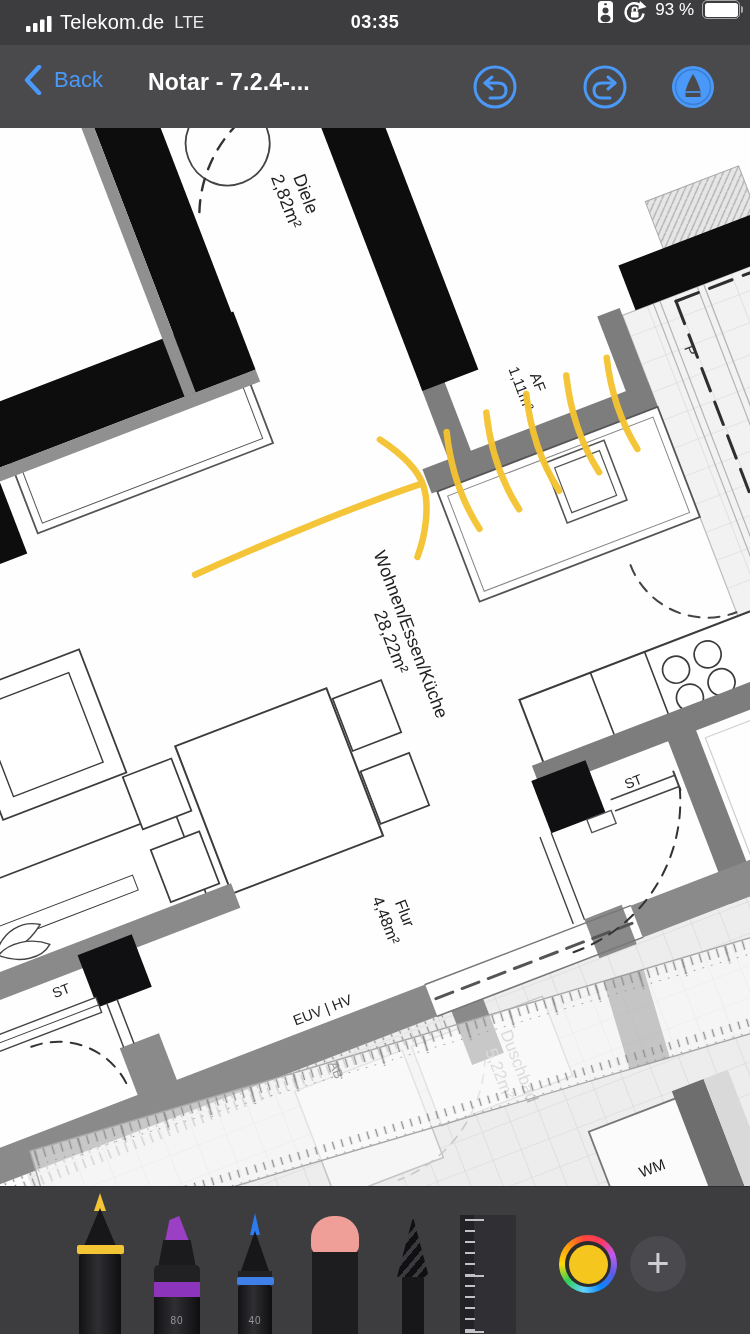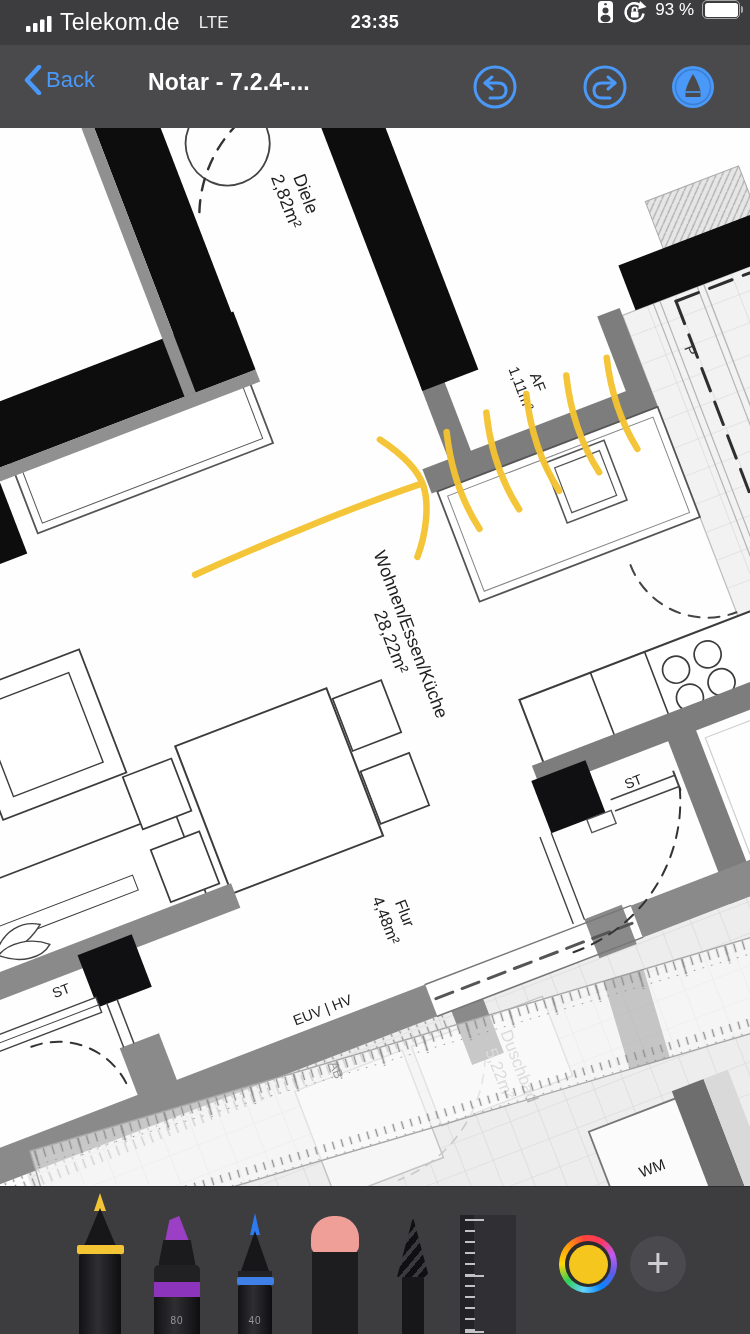--- a/index.html
+++ b/index.html
@@ -3,32 +3,32 @@
 <meta charset="utf-8">
 <style>
   html,body{margin:0;padding:0;}
   body{width:750px;height:1334px;overflow:hidden;position:relative;background:#fff;
        font-family:"Liberation Sans",sans-serif;-webkit-font-smoothing:antialiased;}
 
   
   .status-bar{position:absolute;left:0;top:0;width:750px;height:45px;background:#3d3d3f;
               display:flex;align-items:center;color:#fff;z-index:30;}
   .sb-left{position:absolute;left:26px;top:0;height:45px;display:flex;align-items:center;gap:7px;}
-  .sb-carrier{font-size:23px;letter-spacing:.2px;}
-  .sb-lte{font-size:17px;color:#ececec;margin-left:12px;}
+  .sb-carrier{font-size:20px;letter-spacing:.2px;}
+  .sb-lte{font-size:17px;color:#ececec;margin-left:3px;}
   .sb-time{position:absolute;left:0;right:0;text-align:center;font-size:18px;font-weight:bold;letter-spacing:.5px;}
   .sb-right{position:absolute;right:10px;top:0;height:45px;display:flex;align-items:flex-start;gap:8px;}
   .sb-batt-pct{font-size:17px;}
   .batt{position:relative;width:36px;height:17px;border:1.5px solid rgba(255,255,255,.55);border-radius:5px;}
   .batt-fill{position:absolute;left:1.5px;top:1.5px;bottom:1.5px;width:93%;background:#fff;border-radius:2.5px;}
   .batt-tip{position:absolute;right:-4px;top:5px;width:2.5px;height:7px;background:rgba(255,255,255,.55);border-radius:0 2px 2px 0;}
 
   
   .nav-bar{position:absolute;left:0;top:45px;width:750px;height:83px;background:#4a4a4c;z-index:30;}
-  .nav-back{position:absolute;left:24px;top:20px;display:flex;align-items:center;gap:4px;cursor:pointer;}
+  .nav-back{position:absolute;left:24px;top:20px;display:flex;align-items:center;gap:12px;cursor:pointer;}
   .nav-back-label{color:#4a98f7;font-size:22px;}
   .nav-title{position:absolute;left:148px;top:24px;color:#fff;font-size:23px;font-weight:bold;letter-spacing:.2px;
              max-width:290px;white-space:nowrap;overflow:hidden;text-align:right;}
   .nav-icons{position:absolute;right:0;top:0;height:83px;}
   .nav-icon{position:absolute;top:19px;width:46px;height:46px;}
 
   
   .plan-area{position:absolute;left:0;top:128px;width:750px;height:1058px;background:#fefefe;overflow:hidden;}
   .plan-area svg{display:block;}
   text{font-family:"Liberation Sans",sans-serif;}
@@ -100,21 +100,21 @@
   <div class="sb-left">
     <svg width="27" height="18" viewBox="0 0 27 18">
       <rect x="0" y="12" width="4.5" height="6" rx="1" fill="#fff"></rect>
       <rect x="7" y="9" width="4.5" height="9" rx="1" fill="#fff"></rect>
       <rect x="14" y="5.5" width="4.5" height="12.5" rx="1" fill="#fff"></rect>
       <rect x="21" y="2" width="4.5" height="16" rx="1" fill="#fff"></rect>
     </svg>
     <span class="sb-carrier">Telekom.de</span>
     <span class="sb-lte">LTE</span>
   </div>
-  <div class="sb-time">23:35</div>
+  <div class="sb-time">03:35</div>
   <div class="sb-right">
     <svg width="17" height="24" viewBox="0 0 17 24">
       <rect x="1" y="1" width="15" height="22" rx="3.5" fill="#fff"></rect>
       <rect x="7" y="3.2" width="3" height="2" rx="1" fill="#3d3d3f"></rect>
       <circle cx="8.5" cy="10.5" r="3" fill="#3d3d3f"></circle>
       <ellipse cx="8.5" cy="18.5" rx="5" ry="3.8" fill="#3d3d3f"></ellipse>
     </svg>
     <svg width="25" height="25" viewBox="0 0 25 25">
       <path d="M 19.5,6.5 A 9 9 0 1 0 21.5,13.5" fill="none" stroke="#fff" stroke-width="2.4"></path>
       <polygon points="18,1 24.5,7 16,9.5" fill="#fff"></polygon>

